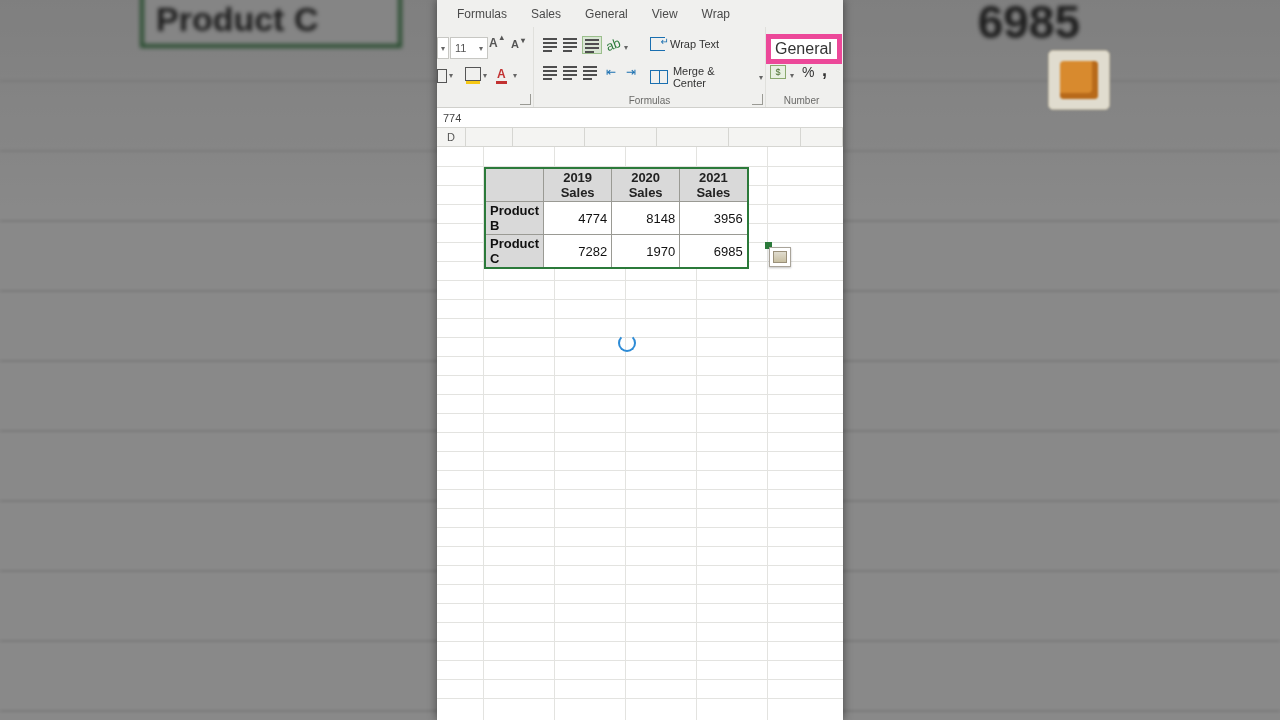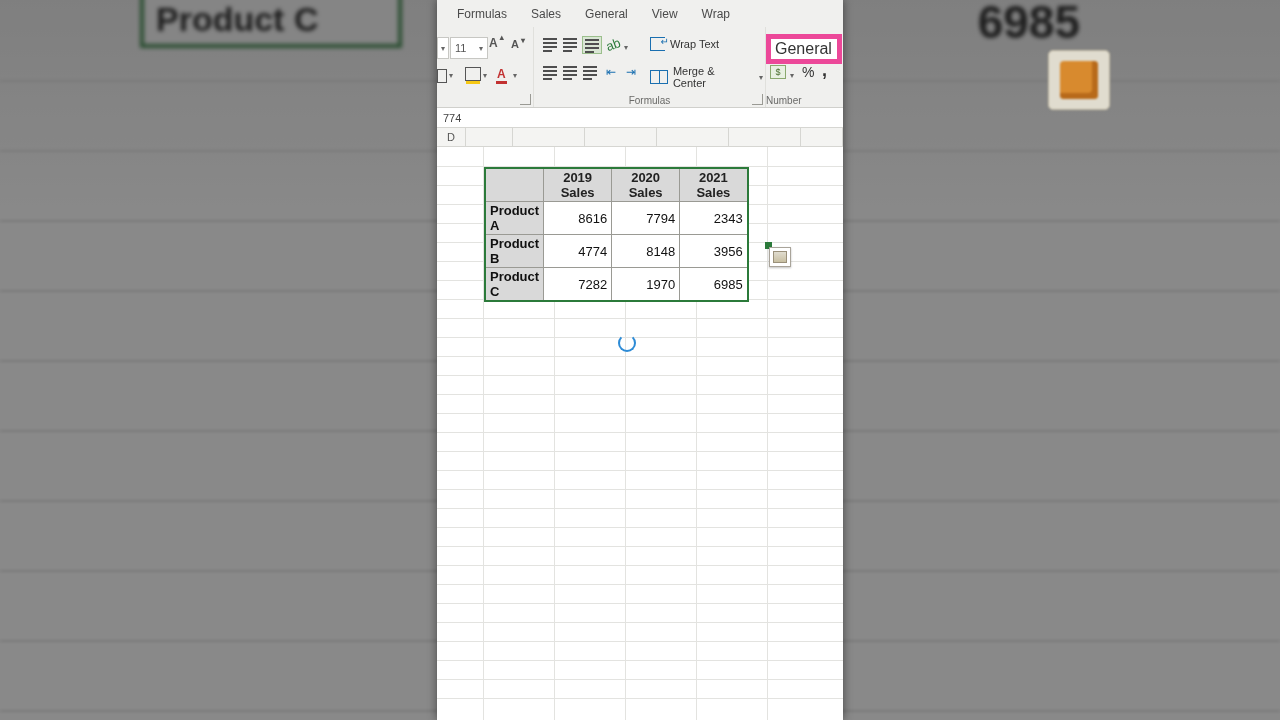--- a/index.html
+++ b/index.html
@@ -192,21 +192,21 @@
       <div class="rgroup" style="width:77px;border-right:none">
         <div class="numfmt">General</div>
         <div class="btn" style="position:absolute;left:4px;top:38px;">
             <span class="i-acct">$</span>
           </div>
         <div class="btn" style="position:absolute;left:22px;top:40px;">
             <span class="dd">▾</span>
           </div>
         <div class="btn" style="position:absolute;left:36px;top:37px;font-size:14px;color:#333">%</div>
         <div class="btn" style="position:absolute;left:56px;top:33px;font-size:18px;font-weight:700;color:#333">,</div>
-        <div class="lbl" style="text-align:left;padding-right:6px">Number</div>
+        <div class="lbl" style="text-align:center;padding-right:6px">Number</div>
       </div>
     </div>
 
     <div class="fxbar">
       <span>774</span>
     </div>
 
     <div class="colhdr">
       <div style="width:28px">D</div>
       <div style="width:46px"></div>
@@ -259,26 +259,20 @@
         <thead>
           <tr>
             <th style="width:58px;background:#d9d9d9"></th>
             <th style="width:68px">2019 Sales</th>
             <th style="width:68px">2020 Sales</th>
             <th style="width:68px">2021 Sales</th>
           </tr>
         </thead>
         <tbody>
           <tr>
-            <td class="rowh">Product A</td>
-            <td>8616</td>
-            <td>7794</td>
-            <td>2343</td>
-          </tr>
-          <tr>
             <td class="rowh">Product B</td>
             <td>4774</td>
             <td>8148</td>
             <td>3956</td>
           </tr>
           <tr>
             <td class="rowh">Product C</td>
             <td>7282</td>
             <td>1970</td>
             <td>6985</td>

